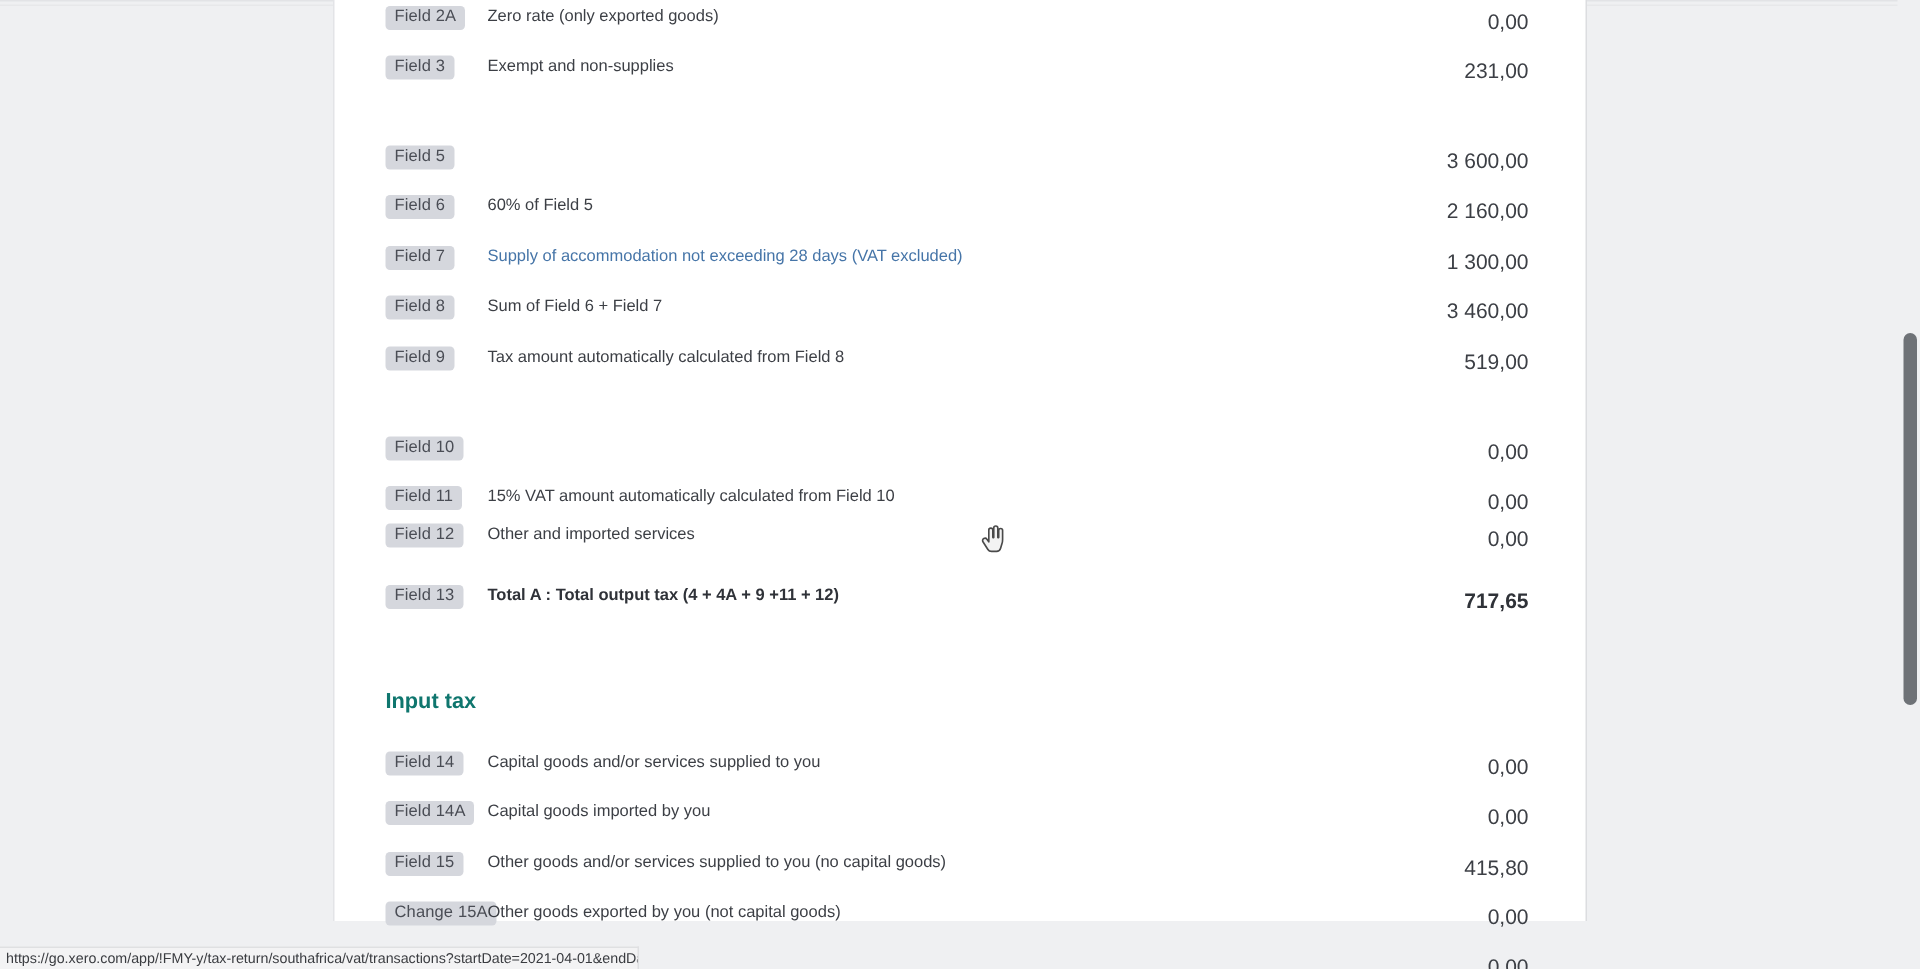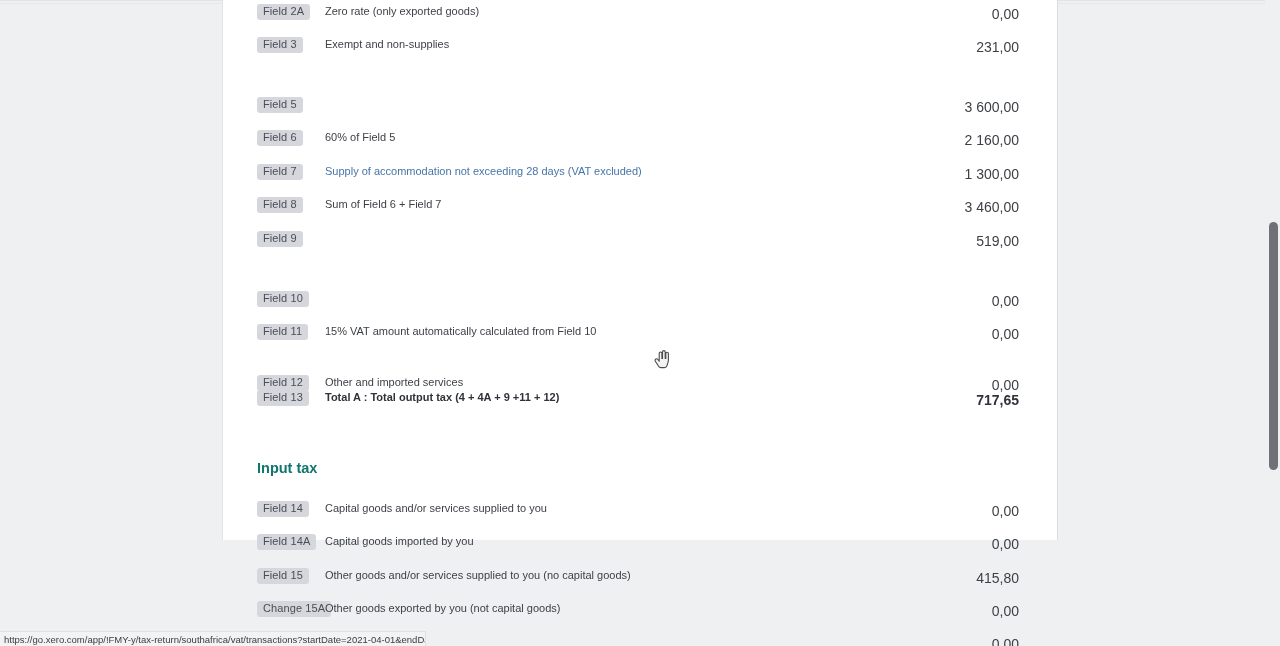--- a/index.html
+++ b/index.html
@@ -32,21 +32,21 @@
     width: 1280px; height: 1px;
     background: #e7e8ea;
   }
 
   
   .card {
     position: absolute;
     left: 222px;
     top: 0;
     width: 836px;
-    height: 540px;
+    height: 614px;
     background: #ffffff;
     border-left: 1px solid #e3e4e7;
     border-right: 1px solid #dcdde0;
     box-sizing: border-box;
   }
 
   .card-inner {
     position: relative;
     width: 100%;
     height: 100%;
@@ -192,32 +192,33 @@
           <div class="label link">Supply of accommodation not exceeding 28 days (VAT excluded)</div>
           <div class="value">1 300,00</div>
         </div>
         <div class="row" style="top: 195px;">
           <div class="badge">Field 8</div>
           <div class="label">Sum of Field 6 + Field 7</div>
           <div class="value">3 460,00</div>
         </div>
         <div class="row" style="top: 229px;">
           <div class="badge">Field 9</div>
+          <div class="label">Tax amount automatically calculated from Field 8</div>
           <div class="value">519,00</div>
         </div>
         <div class="row" style="top: 289px;">
           <div class="badge">Field 10</div>
           <div class="value">0,00</div>
         </div>
         <div class="row" style="top: 322px;">
           <div class="badge">Field 11</div>
           <div class="label">15% VAT amount automatically calculated from Field 10</div>
           <div class="value">0,00</div>
         </div>
-        <div class="row" style="top: 373px;">
+        <div class="row" style="top: 347px;">
           <div class="badge">Field 12</div>
           <div class="label">Other and imported services</div>
           <div class="value">0,00</div>
         </div>
         <div class="row" style="top: 388px;">
           <div class="badge">Field 13</div>
           <div class="label bold">Total A : Total output tax (4 + 4A + 9 +11 + 12)</div>
           <div class="value bold">717,65</div>
         </div>
         <div class="section-heading" style="top: 459px;">Input tax</div>

